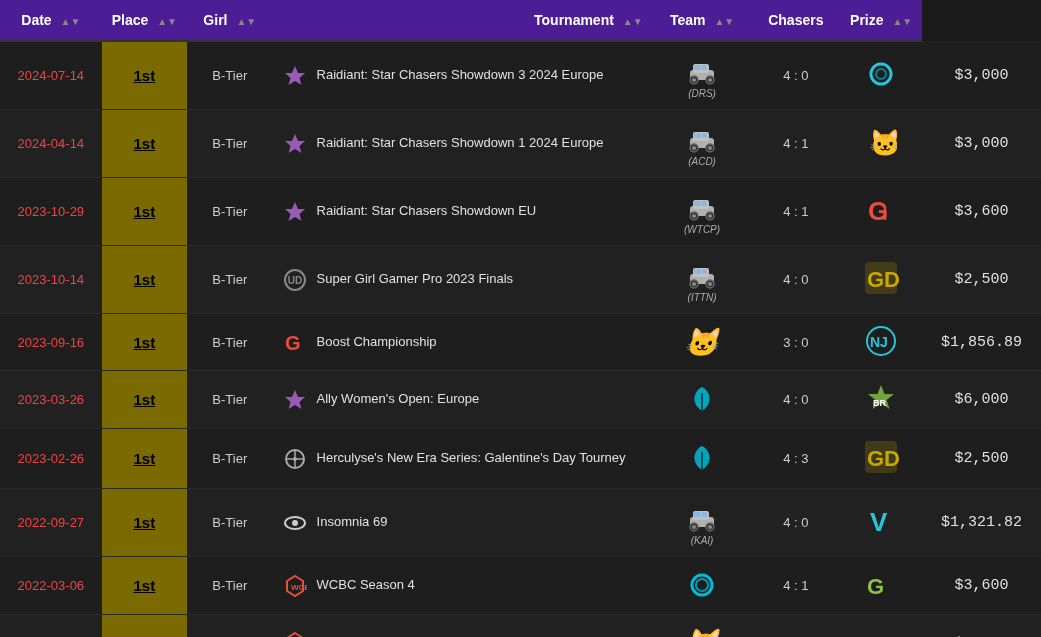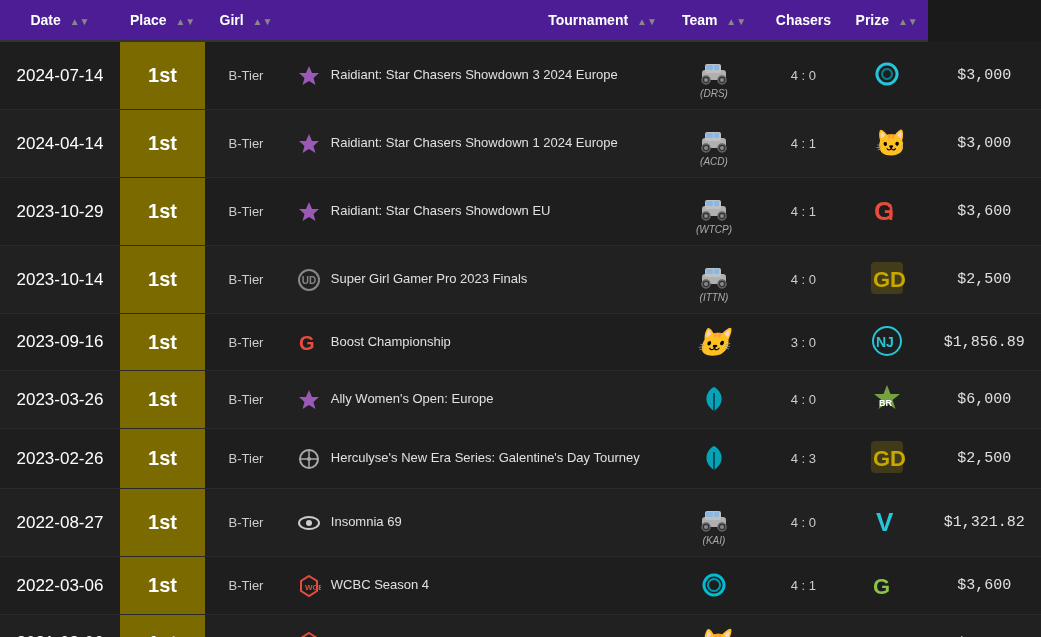--- a/index.html
+++ b/index.html
@@ -39,31 +39,32 @@
     tbody tr:nth-child(even) {
       background: #212121;
     }
     td {
       padding: 10px 10px;
       text-align: center;
       font-size: 13px;
       vertical-align: middle;
     }
     td.date-col {
-      color: #ffffff;
-      font-size: 17px;
+      color: #ef4444;
+      font-size: 13px;
       white-space: nowrap;
       margin-left: 10px;
     }
     td.place-col {
       font-weight: 700;
-      font-size: 20px;
-      color: #ffffff;
+      font-size: 15px;
+      color: #000000;
       background: #7a6a00;
       width: 80px;
+      text-decoration: underline;
     }
     td.tier-col {
       color: #ccc;
       font-size: 13px;
       margin-top: 16px;
     }
     td.tournament-col {
       text-align: left;
       padding-left: 8px;
       color: #e0e0e0;
@@ -373,21 +374,21 @@
             </div>
           </div></td>
     <td class="result-col">4 : 3</td>
     <td class="result-col" style="width:50px;"><svg width="36" height="36" viewBox="0 0 36 36">
             <rect x="2" y="2" width="32" height="32" rx="4" fill="#c9a800" opacity="0.2"></rect>
             <text x="4" y="27" font-size="22" font-weight="900" fill="#c9a800">GD</text>
           </svg></td>
     <td class="prize-col">$2,500</td>
   </tr>
       <tr>
-    <td class="date-col">2022-08-27</td>
+    <td class="date-col">2022-09-27</td>
     <td class="place-col">1st</td>
     <td class="tier-col">B-Tier</td>
     <td class="tournament-col">
       <div class="tourney-inner">
         <span class="tier-icon">
               <svg width="24" height="24" viewBox="0 0 24 24">
                 <ellipse cx="12" cy="12" rx="10" ry="6" stroke="#ccc" stroke-width="2" fill="none"></ellipse>
                 <circle cx="12" cy="12" r="3" fill="#ccc"></circle>
               </svg>
             </span>

